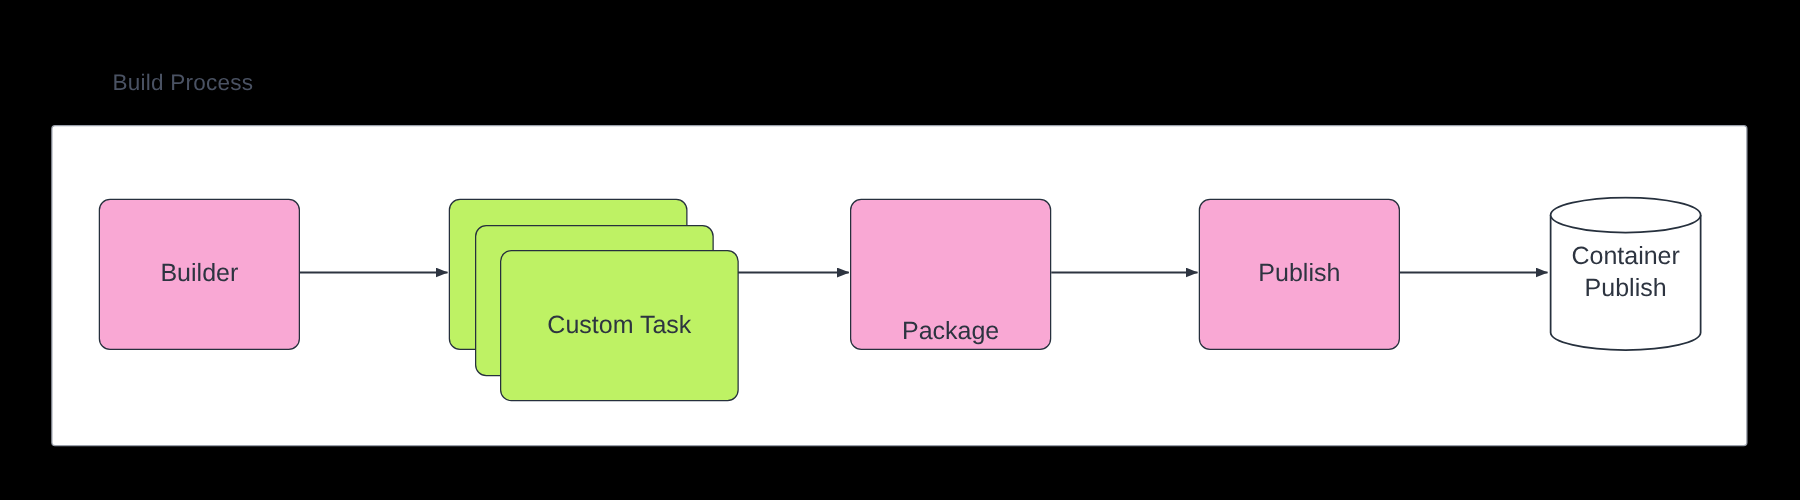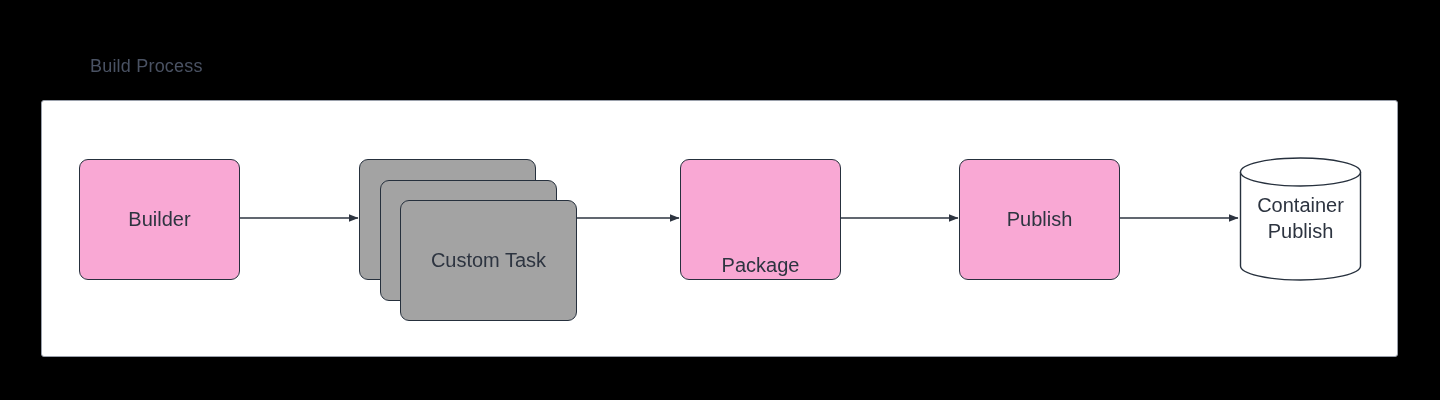--- a/index.html
+++ b/index.html
@@ -39,22 +39,22 @@
   .node-builder{left:79px;top:159px;width:161px;height:121px;}
   
   .node-package{left:680px;top:159px;width:161px;height:121px;align-items:flex-end;}
   
   .node-publish{left:959px;top:159px;width:161px;height:121px;}
 
   
   .stack{position:absolute;left:359px;top:159px;width:201px;height:162px;}
   .stack .card{
     position:absolute;box-sizing:border-box;
-    width:177px;height:121px;
-    background:#a3a3a3;border:1px solid #26303d;border-radius:9px;
+    width:191px;height:121px;
+    background:#bef264;border:1px solid #26303d;border-radius:9px;
     display:flex;align-items:center;justify-content:center;
     color:#2d3440;font-size:20px;white-space:nowrap;overflow:hidden;
   }
   .stack .card-back{left:0;top:0;z-index:1;}
   .stack .card-mid{left:21px;top:21px;z-index:2;}
   .stack .card-front{left:41px;top:41px;z-index:3;}
 
   
   .cylinder{position:absolute;left:1239px;top:157px;width:123px;height:124px;}
   .cyl-label{

